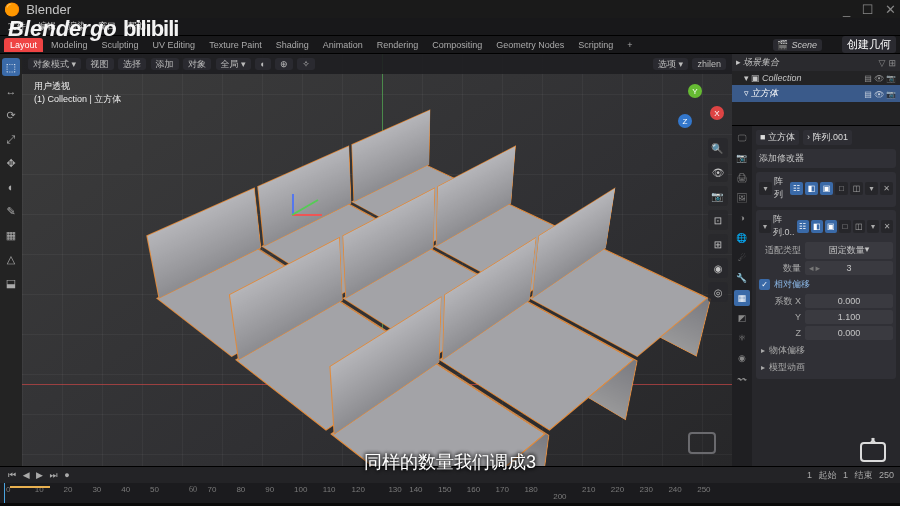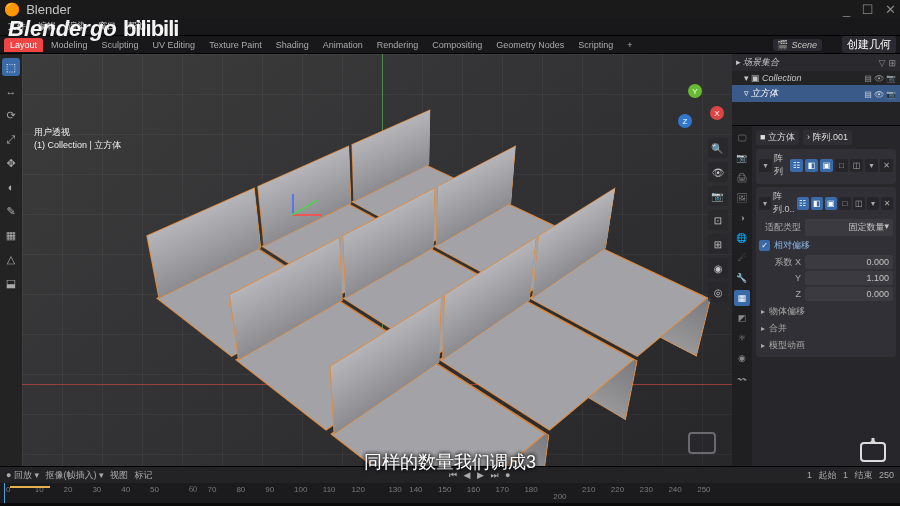--- a/index.html
+++ b/index.html
@@ -17,21 +17,21 @@
 .workspaces .rt span { padding:1px 5px; background:#2a2a30; border-radius:3px; }
 .btn-blue { background:#3a7bd5; color:#fff; padding:1px 6px; border-radius:3px; font-size:11px; }
 .main { display:flex; height:412px; }
 .leftcol { width:22px; background:#232323; display:flex; flex-direction:column; align-items:center; gap:6px; padding-top:4px; }
 .leftcol .tico { width:18px; height:18px; display:flex; align-items:center; justify-content:center; font-size:11px; color:#aaa; border-radius:3px; }
 .leftcol .tico.sel { background:#3a6aa8; color:#fff; }
 .viewport { flex:1; position:relative; background:#393939; overflow:hidden; }
 .vp-header { position:absolute; top:0; left:0; right:0; height:20px; background:rgba(30,30,33,0.9); display:flex; align-items:center; gap:6px; padding:0 6px; font-size:9px; color:#bbb; justify-content:space-between; }
 .vp-header .lh span { background:#2a2a30; padding:1px 5px; border-radius:3px; margin-right:2px; }
 .vp-header .rh span { background:#2a2a30; padding:1px 5px; border-radius:3px; margin-left:2px; }
-.vp-label { position:absolute; top:26px; left:12px; font-size:9px; color:#eee;margin-top:46px; }
+.vp-label { position:absolute; top:26px; left:12px; font-size:9px; color:#eee; }
 .grid { position:absolute; inset:0; background:
  linear-gradient(rgba(255,255,255,.04) 1px, transparent 1px) 0 0/40px 40px,
  linear-gradient(90deg, rgba(255,255,255,.04) 1px, transparent 1px) 0 0/40px 40px,
  linear-gradient(145deg,#3c3c3c,#303033 60%,#272729); }
 .axisx { position:absolute; top:330px; left:0; right:0; height:1px; background:rgba(200,70,70,.7); }
 .axisy { position:absolute; top:0; bottom:0; left:360px; width:1px; background:rgba(80,170,80,.7); }
 .cubes { position:absolute; left:175px; top:85px; width:410px; height:250px; transform:perspective(900px) rotateX(55deg) rotateZ(-45deg); transform-style:preserve-3d; }
 .cbase { position:absolute; width:120px; height:120px; background:#a3a3a7; border:1px solid #e08a3c; transform-style:preserve-3d; }
 .cbase::before { content:""; position:absolute; width:120px; height:70px; background:linear-gradient(#b5b5b9,#8c8c90); top:-70px; left:0; transform-origin:bottom; transform:rotateX(-90deg); border:1px solid #e08a3c; }
 .cbase::after { content:""; position:absolute; width:70px; height:120px; background:linear-gradient(90deg,#7a7a80,#989899); top:0; left:120px; transform-origin:left; transform:rotateY(90deg); border:1px solid #e08a3c; }
@@ -63,21 +63,21 @@
 .crumb{display:flex;gap:4px;align-items:center;color:#ddd;margin-bottom:4px}
 .crumb span{background:#2e2e34;padding:1px 4px;border-radius:2px}
 .addmod{background:#303036;padding:3px;border-radius:3px;margin-bottom:4px}
 .modbox{background:#303036;border-radius:3px;margin-bottom:3px;padding:3px}
 .modhdr{display:flex;align-items:center;gap:2px;margin-bottom:3px}
 .modhdr .nm{flex:1}
 .modhdr .ib{width:13px;height:13px;background:#26262a;display:inline-flex;align-items:center;justify-content:center;font-size:8px;color:#aaa;border-radius:2px}
 .modhdr .ib.on{background:#3a6aa8;color:#fff}
 .fld{display:flex;align-items:center;gap:4px;margin:2px 0}
 .fld label{width:42px;text-align:right;color:#aaa}
-.fld .val{flex:1;background:#3a3a40;padding:2px 4px;border-radius:2px;display:flex;justify-content:flex-end;position:relative}
+.fld .val{flex:1;background:#3a3a40;padding:2px 4px;border-radius:2px;display:flex;justify-content:center;position:relative}
 .fld .val.spin::after{content:"◂▸";position:absolute;left:4px;color:#777;letter-spacing:2px}
 .chk{display:flex;align-items:center;gap:4px;margin:3px 0;color:#8bb8e8}
 .chk::before{content:"✓";width:11px;height:11px;background:#3a6aa8;color:#fff;display:inline-flex;align-items:center;justify-content:center;border-radius:2px;font-size:8px}
 .axes3 .fld label{width:42px}
 .collapsed{display:flex;align-items:center;gap:4px;padding:2px;color:#aaa}
 .collapsed::before{content:"▸";font-size:8px}
 .timeline { height:36px; background:#1e1e21; border-top:1px solid #000; position:relative; }
 .tl-hdr{height:16px;display:flex;align-items:center;justify-content:space-between;padding:0 6px;font-size:9px;color:#aaa;background:#232326}
 .tl-hdr .play span{margin:0 2px}
 .tl-hdr .lh span{margin-right:4px}
@@ -151,20 +151,37 @@
   <span class="tico">✎</span>
   <span class="tico">▦</span>
   <span class="tico">△</span>
   <span class="tico">⬓</span>
  </div>
 
  <div class="viewport">
   <div class="grid"></div>
   <div class="axisx"></div>
   <div class="axisy"></div>
+  <div class="vp-header">
+   <div class="lh">
+    <span>对象模式 ▾</span>
+    <span>视图</span>
+    <span>选择</span>
+    <span>添加</span>
+    <span>对象</span>
+    <span>全局 ▾</span>
+    <span>◐</span>
+    <span>⊕</span>
+    <span>✧</span>
+   </div>
+   <div class="rh">
+    <span>选项 ▾</span>
+    <span>zhilen</span>
+   </div>
+  </div>
   <div class="vp-label">
    <div>用户透视</div>
    <div>(1) Collection | 立方体</div>
   </div>
   <div class="cubes">
    <div class="cbase c0"></div>
         <div class="cbase c1"></div>
         <div class="cbase c2"></div>
    <div class="cbase c3"></div>
         <div class="cbase c4"></div>
@@ -225,20 +242,21 @@
     <span>◩</span>
     <span>⚛</span>
     <span>◉</span>
     <span>〰</span>
    </div>
    <div class="props">
     <div class="crumb">
      <span>■ 立方体</span>
             <span>› 阵列.001</span>
     </div>
+    <div class="addmod">添加修改器</div>
 
     <div class="modbox">
      <div class="modhdr">
       <span class="ib">▾</span>
       <span class="nm">阵列</span>
       <span class="ib on">☷</span>
       <span class="ib on">◧</span>
       <span class="ib on">▣</span>
       <span class="ib">□</span>
       <span class="ib">◫</span>
@@ -255,53 +273,50 @@
       <span class="ib on">◧</span>
       <span class="ib on">▣</span>
       <span class="ib">□</span>
       <span class="ib">◫</span>
       <span class="ib">▾</span>
       <span class="ib">✕</span>
      </div>
      <div class="fld">
               <label>适配类型</label>
               <div class="val"><span>固定数量</span> ▾</div>
+            </div>
+     <div class="fld">
+              <label>数量</label>
+              <div class="val spin">3</div>
             </div>
      <div class="chk">相对偏移</div>
      <div class="axes3">
       <div class="fld">
                 <label>系数 X</label>
                 <div class="val">0.000</div>
               </div>
       <div class="fld">
                 <label>Y</label>
                 <div class="val">1.100</div>
               </div>
       <div class="fld">
                 <label>Z</label>
                 <div class="val">0.000</div>
               </div>
      </div>
      <div class="collapsed">物体偏移</div>
-     <div class="collapsed">合并</div>
      <div class="collapsed">模型动画</div>
     </div>
    </div>
   </div>
  </div>
 </div>
 
 <div class="timeline">
  <div class="tl-hdr">
-  <div class="lh">
-   <span>● 回放 ▾</span>
-   <span>抠像(帧插入) ▾</span>
-   <span>视图</span>
-   <span>标记</span>
-  </div>
   <div class="play">
    <span>⏮</span>
    <span>◀</span>
    <span>▶</span>
    <span>⏭</span>
    <span>●</span>
   </div>
   <div class="rh">
    <span>1</span>
    <span>起始</span>

